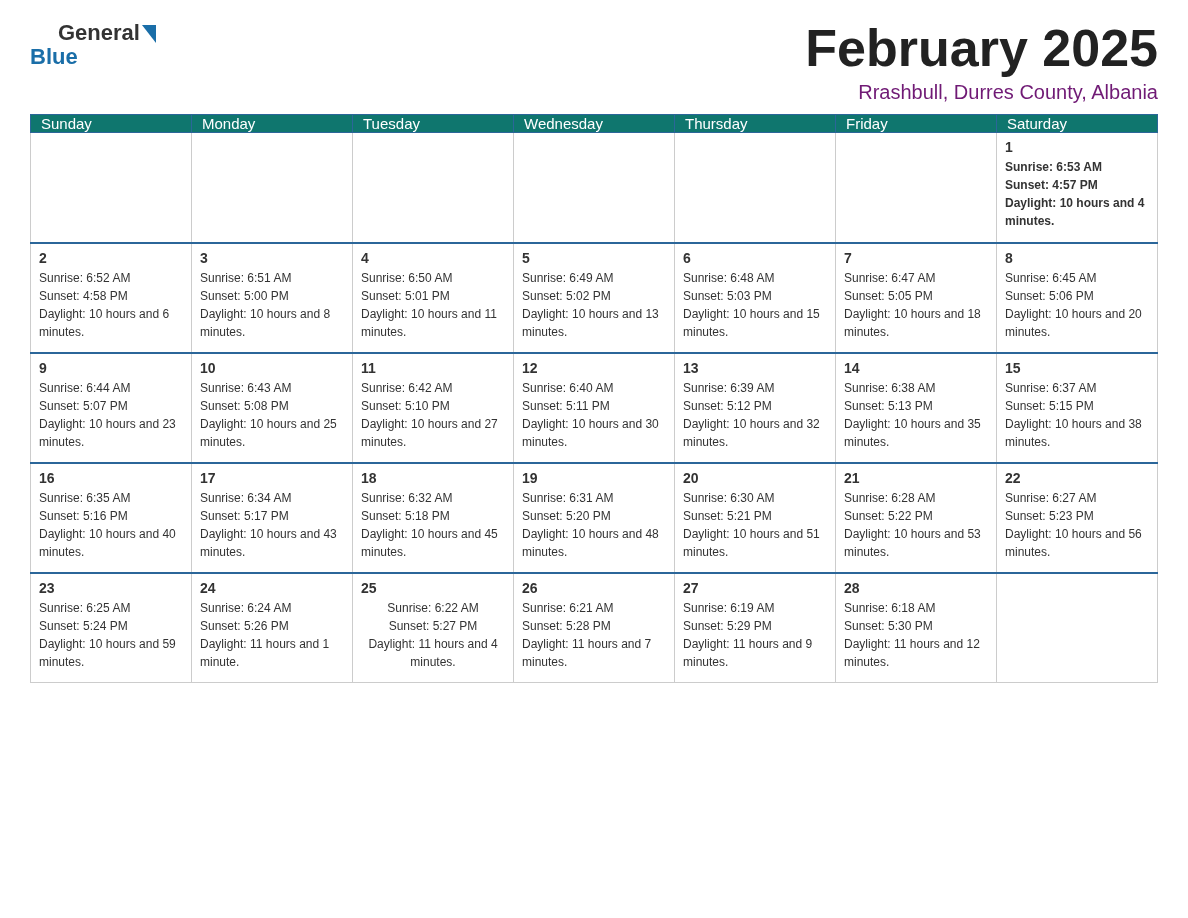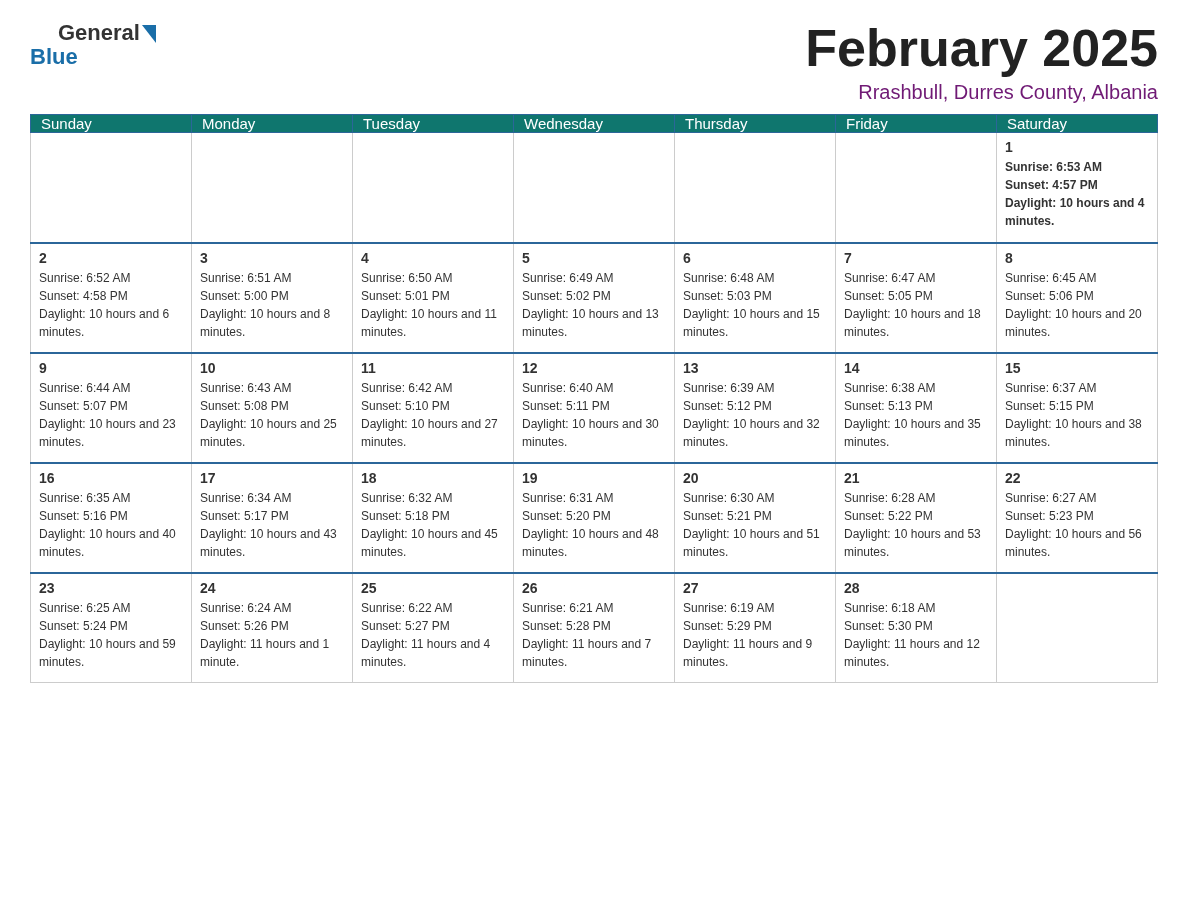--- a/index.html
+++ b/index.html
@@ -292,21 +292,21 @@
 Daylight: 10 hours and 59 minutes.</div>
         </td>
         <td>
           <span class="day-number">24</span>
           <div class="day-info" style="white-space: pre-line;">Sunrise: 6:24 AM
 Sunset: 5:26 PM
 Daylight: 11 hours and 1 minute.</div>
         </td>
         <td>
           <span class="day-number">25</span>
-          <div class="day-info" style="white-space: pre-line;">Sunrise: 6:22 AM
+          <div class="day-info" style="white-space: pre-line; text-align: center;">Sunrise: 6:22 AM
 Sunset: 5:27 PM
 Daylight: 11 hours and 4 minutes.</div>
         </td>
         <td>
           <span class="day-number">26</span>
           <div class="day-info" style="white-space: pre-line;">Sunrise: 6:21 AM
 Sunset: 5:28 PM
 Daylight: 11 hours and 7 minutes.</div>
         </td>
         <td>

